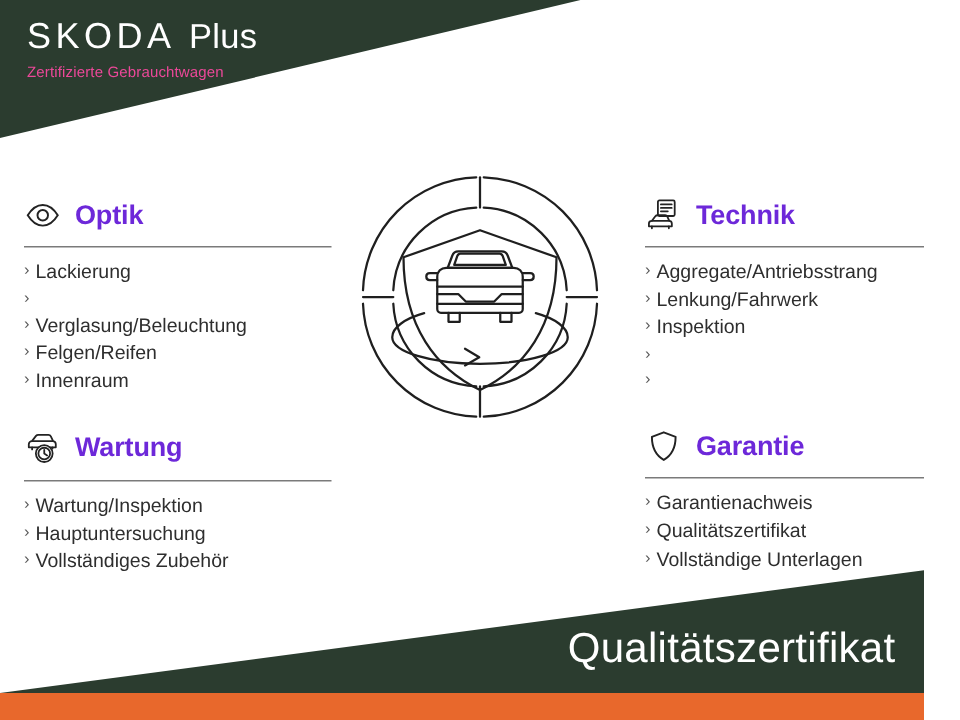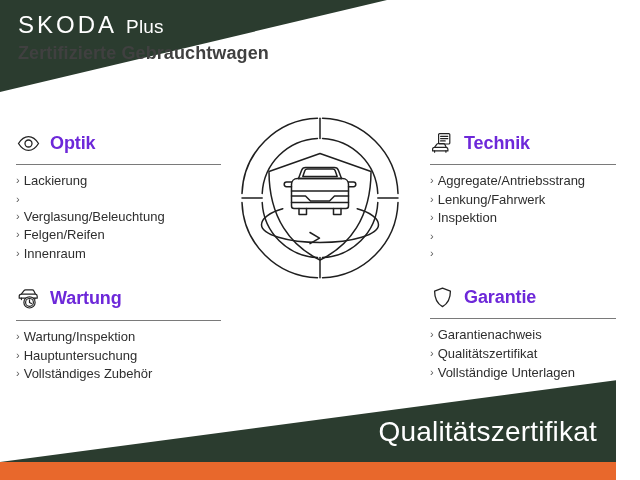--- a/index.html
+++ b/index.html
@@ -22,24 +22,24 @@
   .brand{
     position:absolute;left:18px;top:13px;z-index:3;
     color:#ffffff;line-height:1;
   }
   .brand-row{display:flex;align-items:baseline;}
   .brand-skoda{
     font-size:24px;letter-spacing:3.0px;font-weight:400;
     color:#ffffff;
   }
   .brand-plus{
-    font-size:19px;margin-left:9px;font-weight:400;color:#ffffff;letter-spacing:0.2px;
+    font-size:23px;margin-left:9px;font-weight:400;color:#ffffff;letter-spacing:0.2px;
   }
   .brand-sub{
-    margin-top:7px;font-size:18px;color:#404040;font-weight:700;letter-spacing:0.1px;
+    margin-top:7px;font-size:10px;color:#ec4899;font-weight:400;letter-spacing:0.1px;
   }
 
   
   .footer-wedge{
     position:absolute;left:0;bottom:18px;width:640px;height:85px;
     background:#2b3c2f;
     clip-path:polygon(0 85px, 640px 0, 640px 85px);
     z-index:1;
   }
   .footer-title{

